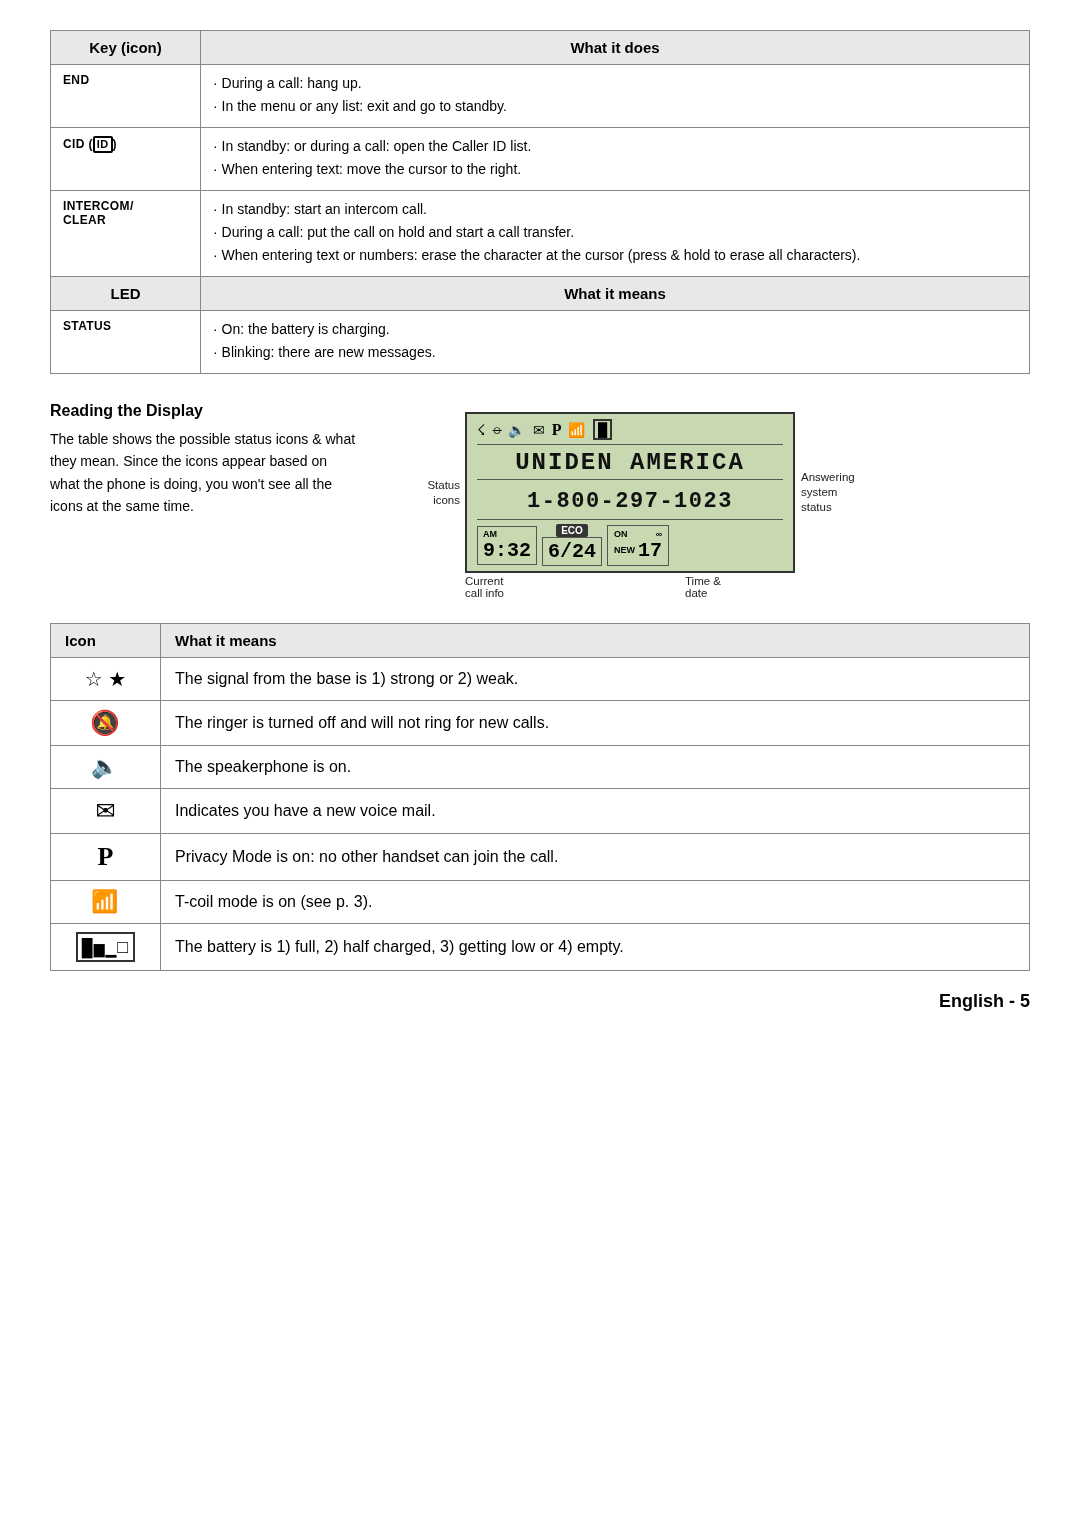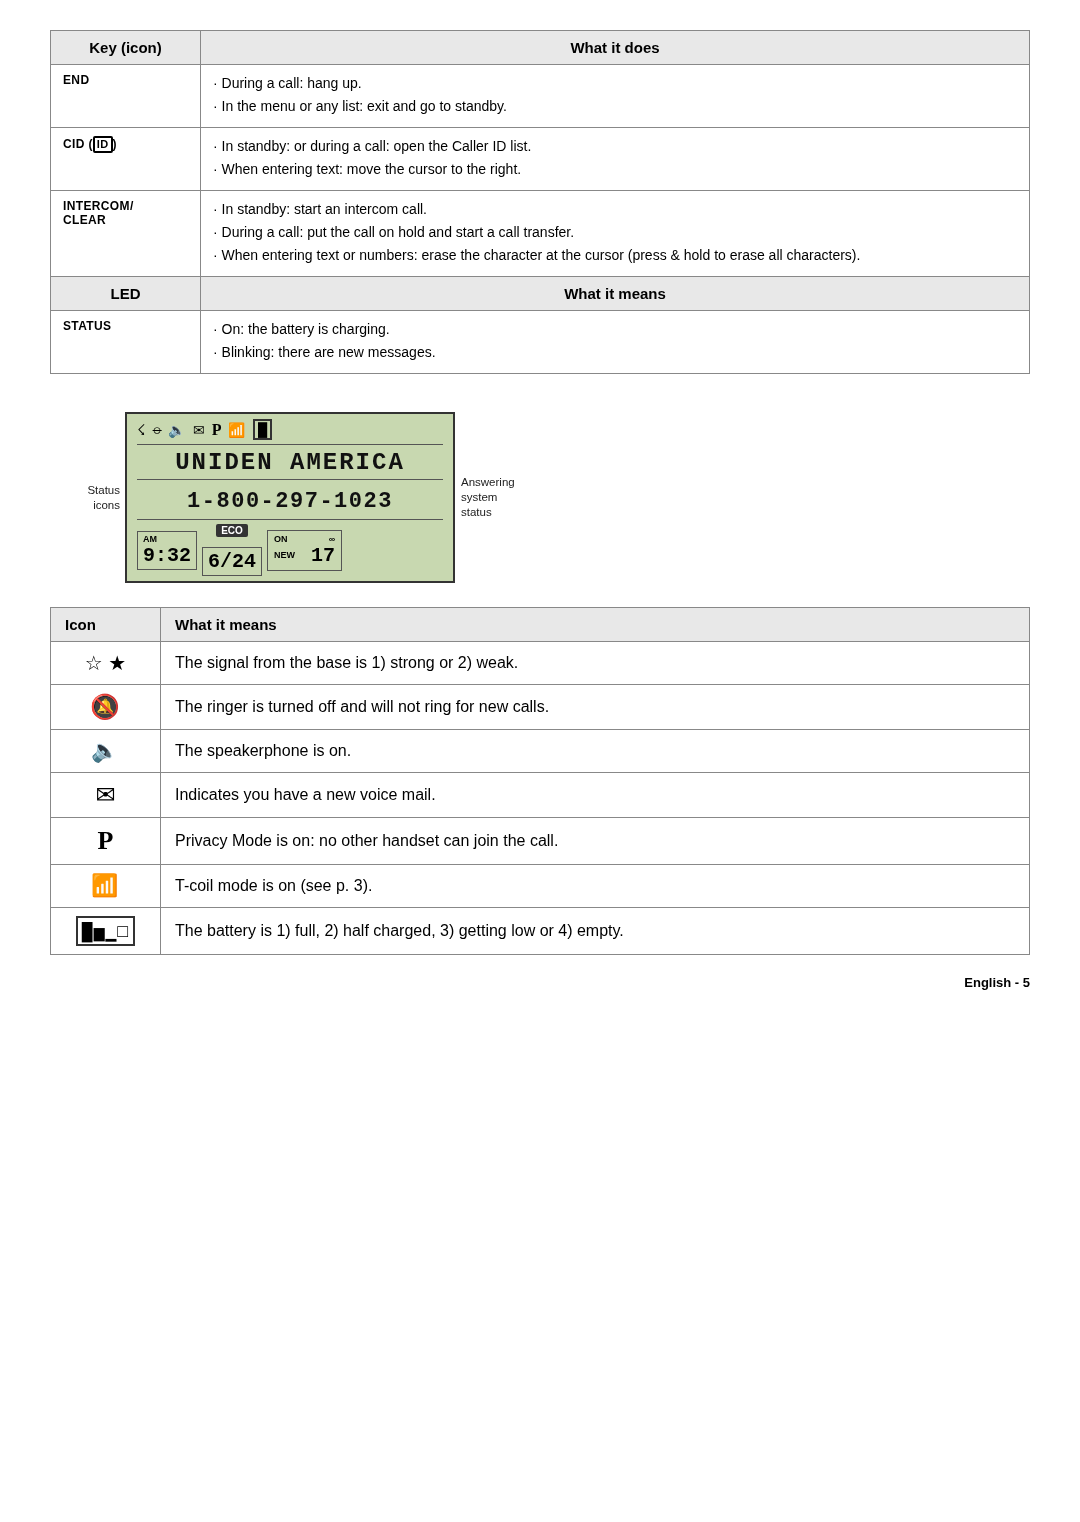--- a/index.html
+++ b/index.html
@@ -109,21 +109,21 @@
       font-size: 22px;
     }
     .icon-table td.desc-col {
       font-size: 16px;
       line-height: 1.5;
     }
 
     
     .page-footer {
       text-align: right;
-      font-size: 13px;
+      font-size: 18px;
       font-weight: bold;
       margin-top: 20px;
     }
     .row-with-label {
       display: flex;
       align-items: center;
       gap: 0;
     }
     .label-left {
       font-size: 11.5px;
@@ -211,20 +211,24 @@
           <li>On: the battery is charging.</li>
           <li>Blinking: there are new messages.</li>
         </ul>
       </td>
     </tr>
   </tbody>
 </table>
 
 <div class="middle-section">
 
+  <div class="reading-text">
+    <h3>Reading the Display</h3>
+    <p>The table shows the possible status icons &amp; what they mean. Since the icons appear based on what the phone is doing, you won't see all the icons at the same time.</p>
+  </div>
 
   <div class="display-area">
 
     <div class="row-with-label">
       <div class="label-left">Status<br>icons</div>
       <div class="lcd-screen" style="background:#c8d8b0; border:2.5px solid #333; padding:5px 10px; min-width:330px;">
 
         <div style="display:flex; align-items:center; border-bottom:1.5px solid #555; padding-bottom:4px; margin-bottom:4px; gap:7px;">
           <span style="font-size:15px;">☇</span>
           <span style="font-size:15px; text-decoration: line-through;">○</span>
@@ -239,43 +243,47 @@
 
         <div style="font-family:'Courier New',monospace; font-size:22px; font-weight:bold; letter-spacing:1.5px; color:#111; text-align:center; margin-bottom:5px;">1-800-297-1023</div>
 
         <div style="display:flex; align-items:center; gap:5px; border-top:1.5px solid #555; padding-top:4px;">
 
           <div style="border:1.5px solid #555; padding:2px 5px; background:#c8d8b0; display:flex; flex-direction:column; align-items:flex-start;">
             <span style="font-size:9px; font-family:Arial; font-weight:bold;">AM</span>
             <span style="font-family:'Courier New',monospace; font-size:20px; font-weight:bold;">9:32</span>
           </div>
 
-          <div style="display:flex; flex-direction:column; align-items:center; gap:10px;">
+          <div style="display:flex; flex-direction:column; align-items:center; gap:0;">
             <span style="background:#333; color:#fff; font-size:10px; font-weight:bold; padding:1px 5px; border-radius:2px; font-family:Arial;">ECO</span>
 
             <div style="border:1.5px solid #555; padding:2px 5px; background:#c8d8b0;">
               <span style="font-family:'Courier New',monospace; font-size:20px; font-weight:bold;">6/24</span>
             </div>
           </div>
 
           <div style="border:1.5px solid #555; padding:3px 6px; background:#c8d8b0; text-align:center; min-width:52px;">
             <div style="font-size:9px; font-family:Arial; font-weight:bold; display:flex; justify-content:space-between;">
               <span>ON</span>
               <span>∞</span>
             </div>
-            <div style="display:flex; align-items:center; gap:16px;">
+            <div style="display:flex; align-items:center; gap:3px;">
               <span style="font-size:9px; font-family:Arial; font-weight:bold;">NEW</span>
               <span style="font-family:'Courier New',monospace; font-size:20px; font-weight:bold;">17</span>
             </div>
           </div>
         </div>
       </div>
       <div class="label-right">Answering<br>system<br>status</div>
     </div>
 
+    <div style="display:flex; margin-top:2px; margin-left:75px;">
+      <div style="font-size:11.5px; color:#222; min-width:85px;">Current<br>call info</div>
+      <div style="font-size:11.5px; color:#222; margin-left:135px;">Time &amp;<br>date</div>
+    </div>
   </div>
 </div>
 
 <table class="icon-table">
   <thead>
     <tr>
       <th>Icon</th>
       <th>What it means</th>
     </tr>
   </thead>

